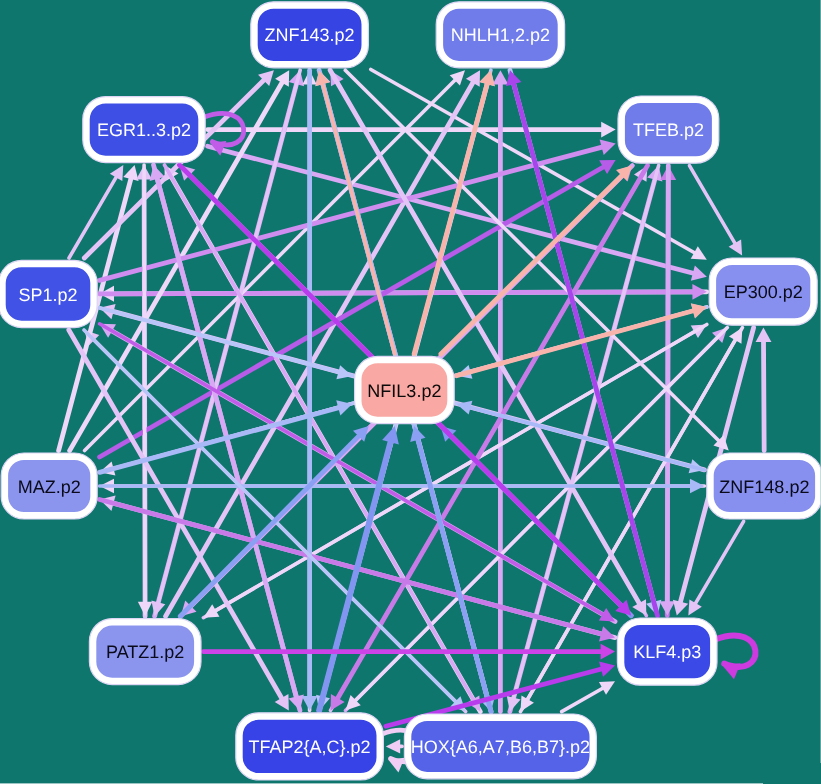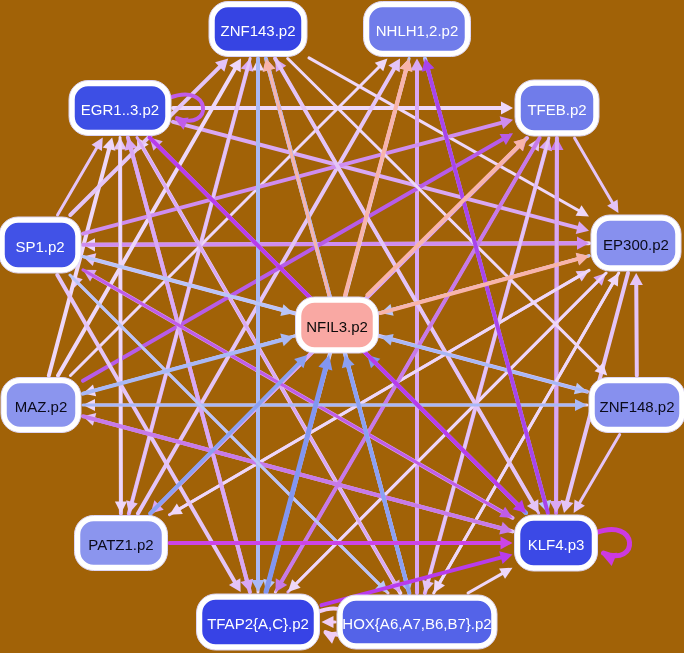--- a/index.html
+++ b/index.html
@@ -1,16 +1,16 @@
 <!DOCTYPE html>
 <html><head>
 <meta charset="utf-8">
 <style>
   html,body{margin:0;padding:0;background:#ffffff;}
-  #stage{position:relative;width:684px;height:653px;background:#a16207;overflow:hidden;
+  #stage{position:relative;width:684px;height:653px;background:#0f766e;overflow:hidden;
          font-family:"Liberation Sans", sans-serif;}
   svg{display:block;}
   text{font-family:"Liberation Sans", sans-serif;}
 </style>
 </head>
 <body>
 
 <div id="stage">
   <svg id="graph-svg" width="684" height="653" viewBox="0 0 684 653" xmlns="http://www.w3.org/2000/svg">
     <g id="edges-layer">

